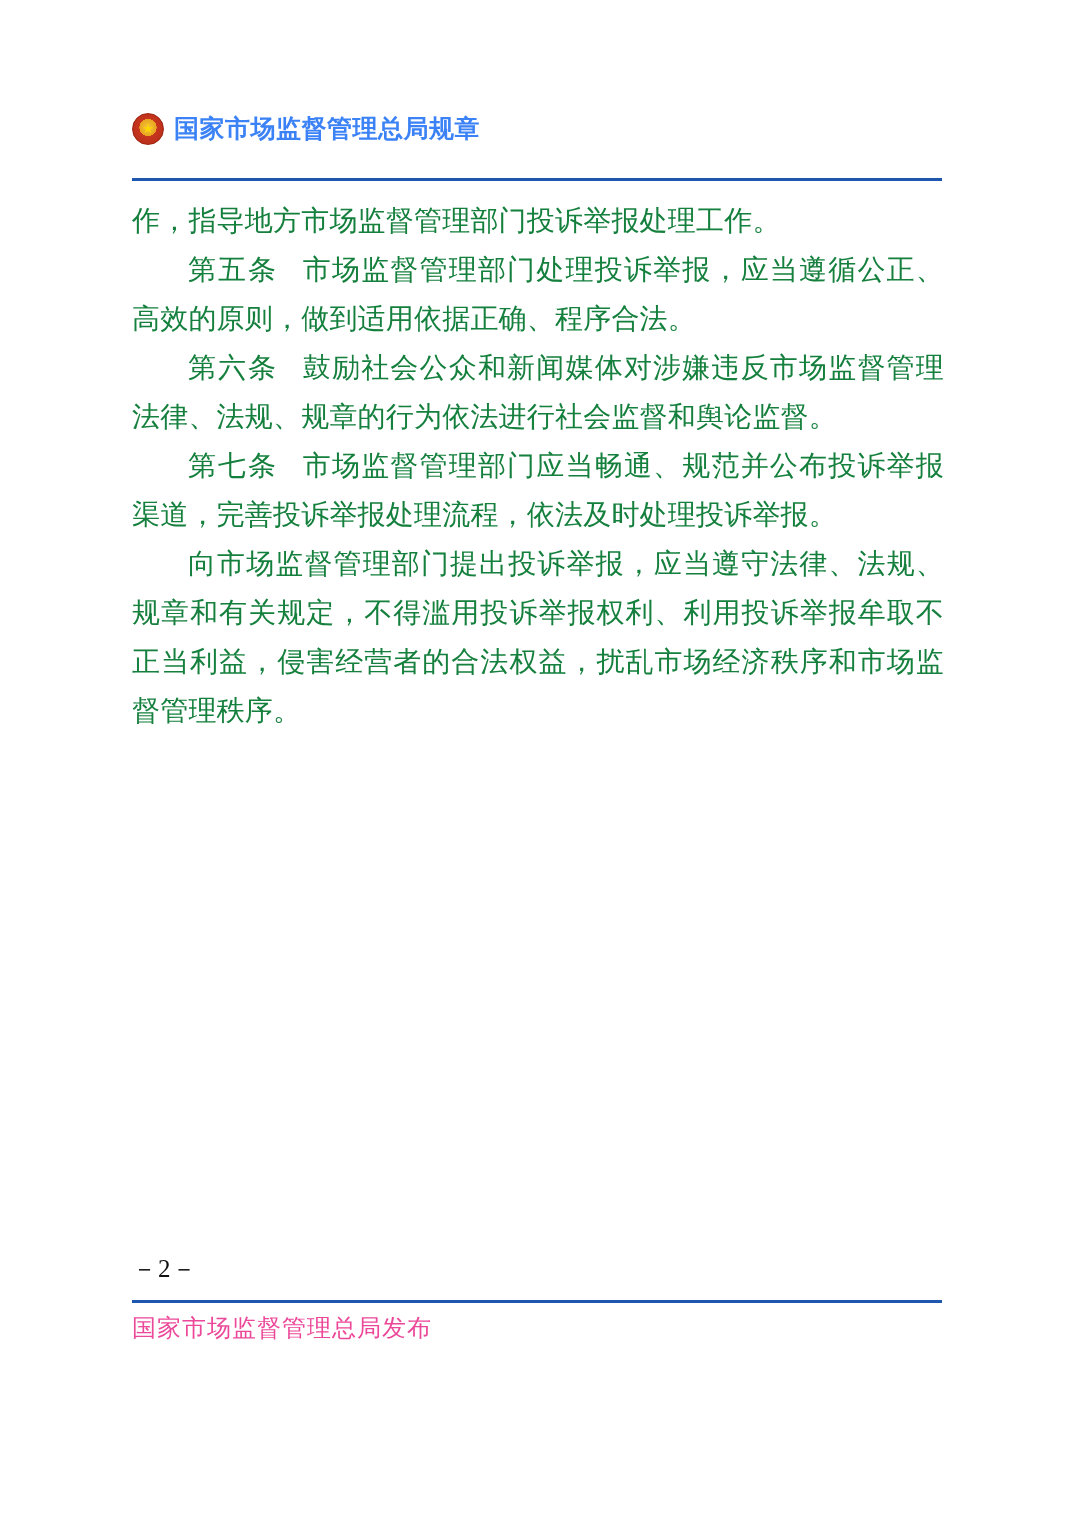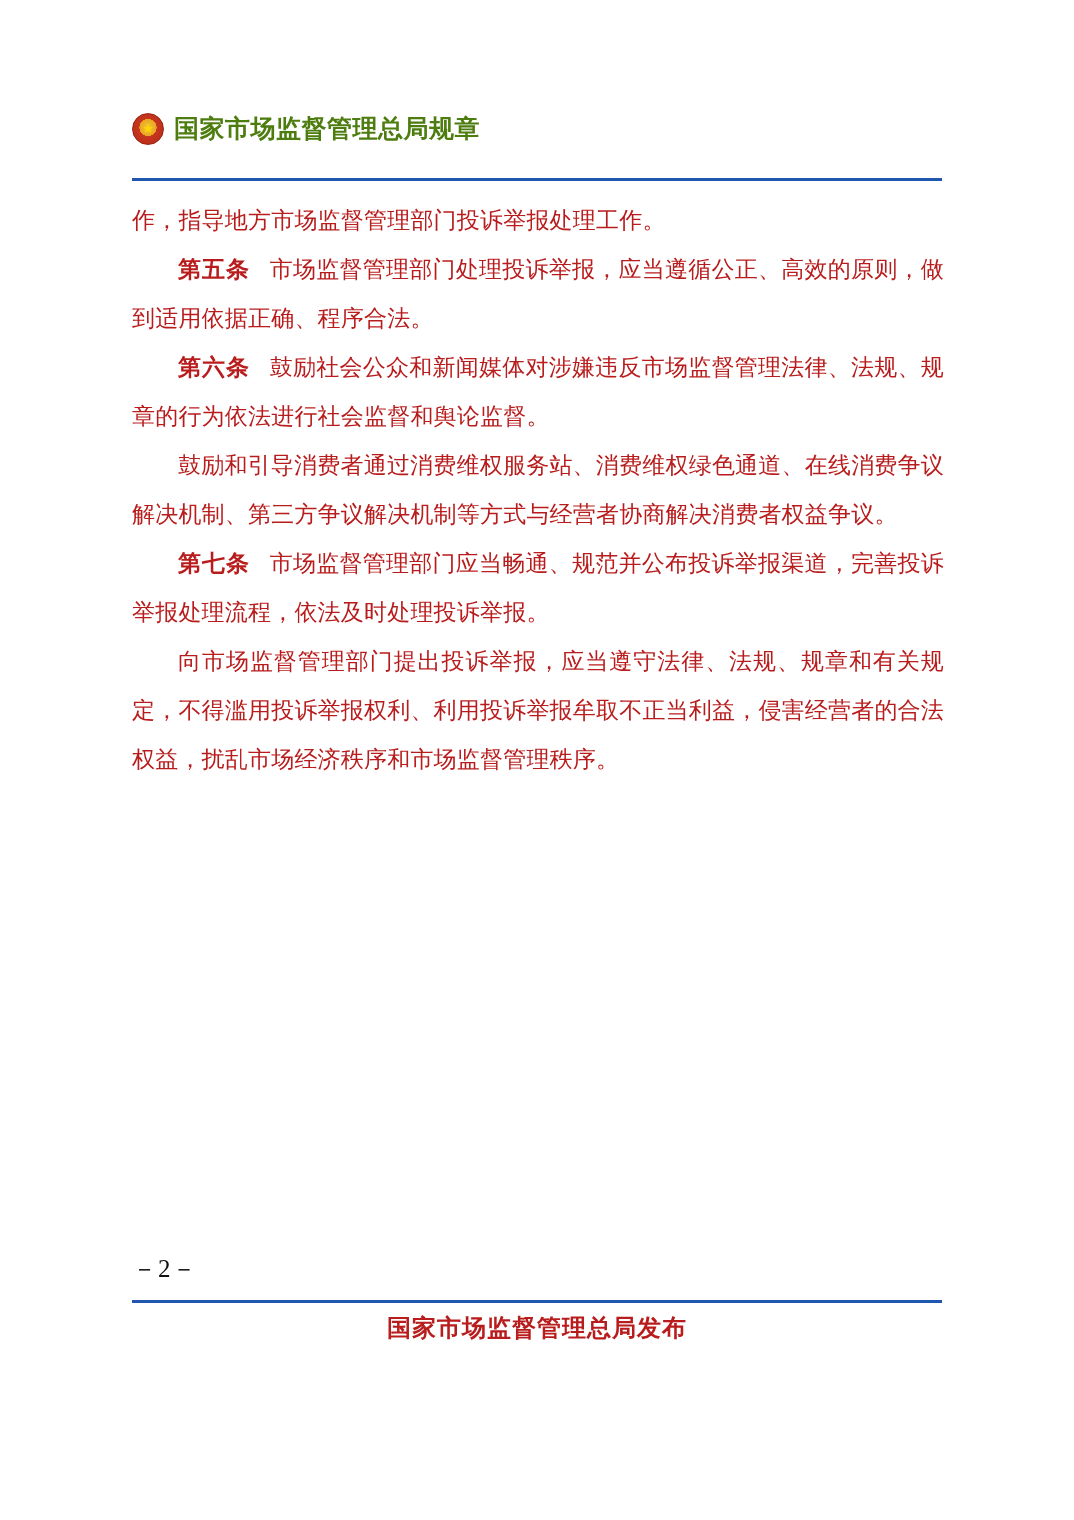--- a/index.html
+++ b/index.html
@@ -45,54 +45,54 @@
     transform: translateY(-55%);
     text-align: center;
     font-size: 13px;
     color: #ffd700;
     line-height: 1;
   }
   .header-title {
     font-family: "Liberation Serif", "DejaVu Serif", serif;
     font-size: 25px;
     font-weight: bold;
-    color: #4d7c0f;
+    color: #3b82f6;
     letter-spacing: 0.5px;
     white-space: nowrap;
   }
   .header-rule {
     position: absolute;
     left: 132px;
     top: 178px;
     width: 810px;
     height: 0;
     border-top: 3px solid #1f56b0;
   }
 
   
   .body-text {
     position: absolute;
     left: 132px;
     top: 196px;
     width: 812px;
   }
   .para {
-    font-size: 23px;
+    font-size: 28px;
     line-height: 49px;
-    color: #b91c1c;
+    color: #15803d;
     text-align: justify;
     text-justify: inter-ideograph;
     margin: 0 0 0 0;
     letter-spacing: 0.2px;
   }
   .indent {
     text-indent: 2em;
   }
   .art {
-    font-weight: bold;
+    font-weight: normal;
     letter-spacing: 1px;
   }
   .gap {
     display: inline-block;
     width: 0.85em;
   }
 
   
   .page-number {
     position: absolute;
@@ -108,24 +108,23 @@
     top: 1300px;
     width: 810px;
     height: 0;
     border-top: 3px solid #1f56b0;
   }
   .footer-text {
     position: absolute;
     left: 132px;
     top: 1312px;
     width: 810px;
-    text-align: center;
     font-size: 24px;
-    font-weight: bold;
-    color: #b91c1c;
+    font-weight: normal;
+    color: #ec4899;
     letter-spacing: 1px;
   }
 </style>
 </head>
 <body>
 
 <div class="page">
 
   <div class="header">
     <span class="emblem"></span>
@@ -142,23 +141,20 @@
 
     <p class="para indent">
       <span class="art">第五条</span><span class="gap"></span><span>市场监督管理部门处理投诉举报，应当遵循公正、高效的原则，做到适用依据正确、程序合法。</span>
     </p>
 
     <p class="para indent">
       <span class="art">第六条</span><span class="gap"></span><span>鼓励社会公众和新闻媒体对涉嫌违反市场监督管理法律、法规、规章的行为依法进行社会监督和舆论监督。</span>
     </p>
 
 
-    <p class="para indent">
-      <span>鼓励和引导消费者通过消费维权服务站、消费维权绿色通道、在线消费争议解决机制、第三方争议解决机制等方式与经营者协商解决消费者权益争议。</span>
-    </p>
 
     <p class="para indent">
       <span class="art">第七条</span><span class="gap"></span><span>市场监督管理部门应当畅通、规范并公布投诉举报渠道，完善投诉举报处理流程，依法及时处理投诉举报。</span>
     </p>
 
     <p class="para indent">
       <span>向市场监督管理部门提出投诉举报，应当遵守法律、法规、规章和有关规定，不得滥用投诉举报权利、利用投诉举报牟取不正当利益，侵害经营者的合法权益，扰乱市场经济秩序和市场监督管理秩序。</span>
     </p>
 
 

